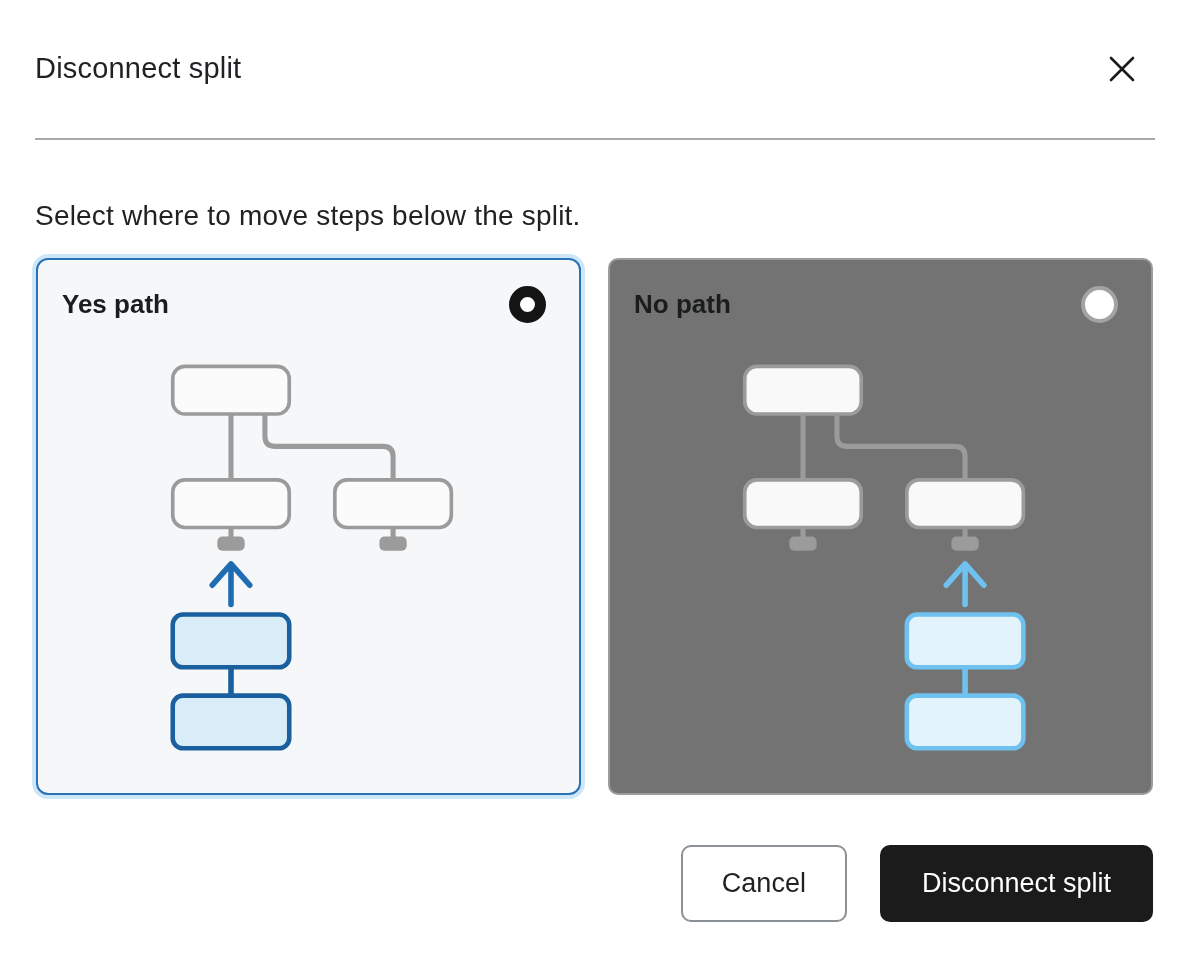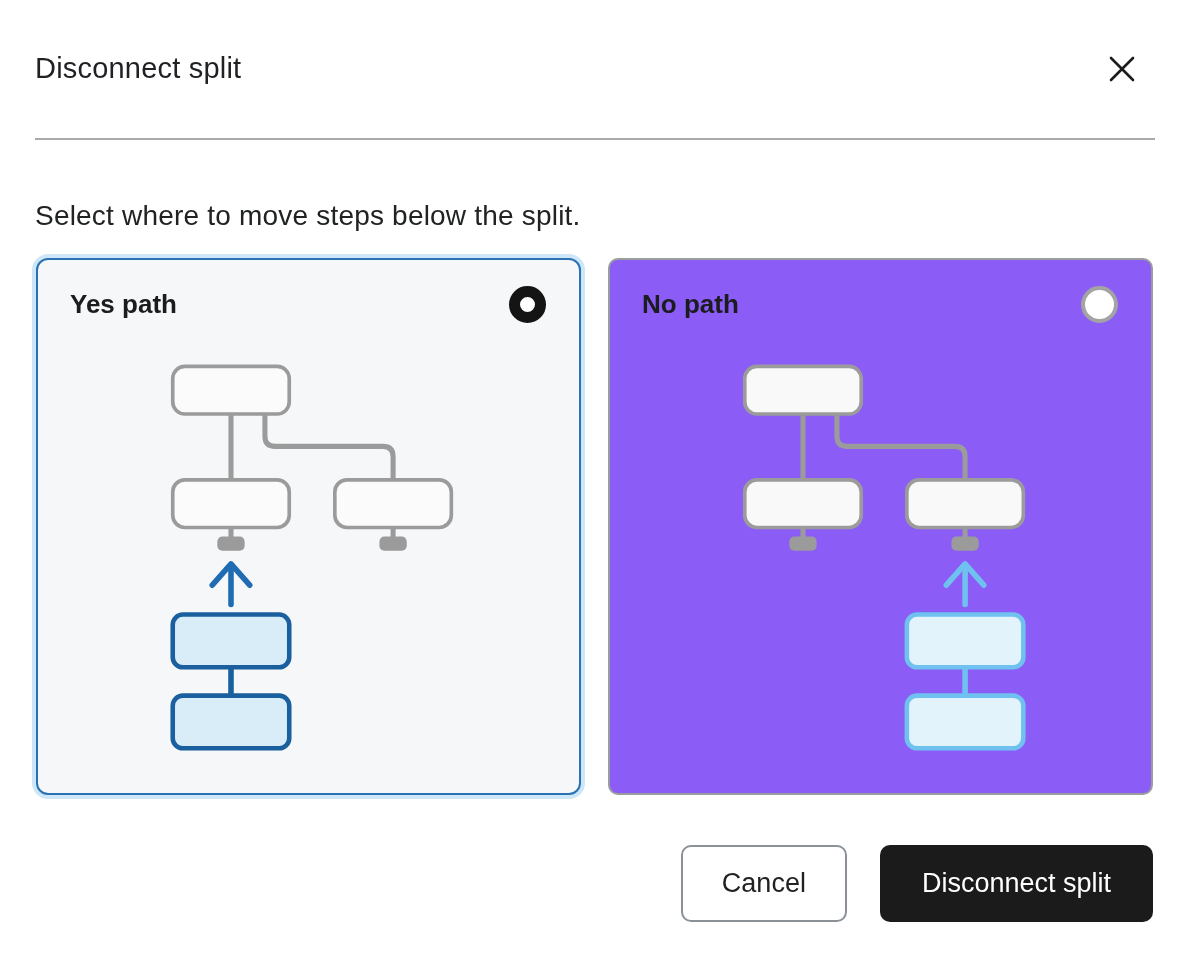--- a/index.html
+++ b/index.html
@@ -52,35 +52,35 @@
     left: 36px; top: 258px;
     width: 1117px; height: 537px;
     display: flex;
     gap: 27px;
   }
 
   .option-card {
     flex: 1;
     position: relative;
     border-radius: 10px;
-    background: #8b5cf6;
+    background: #737373;
     border: 2px solid #9a9da0;
     cursor: pointer;
   }
   .option-card.selected {
     background: #f5f7f9;
     border: 2.5px solid #2a72b4;
     border-radius: 12px;
     box-shadow: 0 0 0 4px #cde7f8;
   }
 
   .card-header {
     position: absolute;
     left: 0; right: 0; top: 0;
-    padding: 26px 33px 0 32px;
+    padding: 26px 33px 0 24px;
     display: flex;
     align-items: center;
     justify-content: space-between;
   }
 
   .card-label {
     font-size: 26px;
     font-weight: 700;
     color: #1a1c1e;
   }

